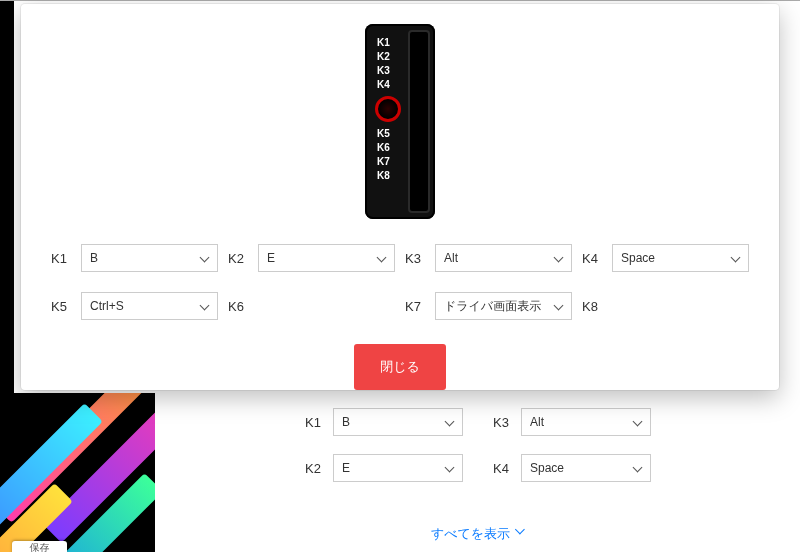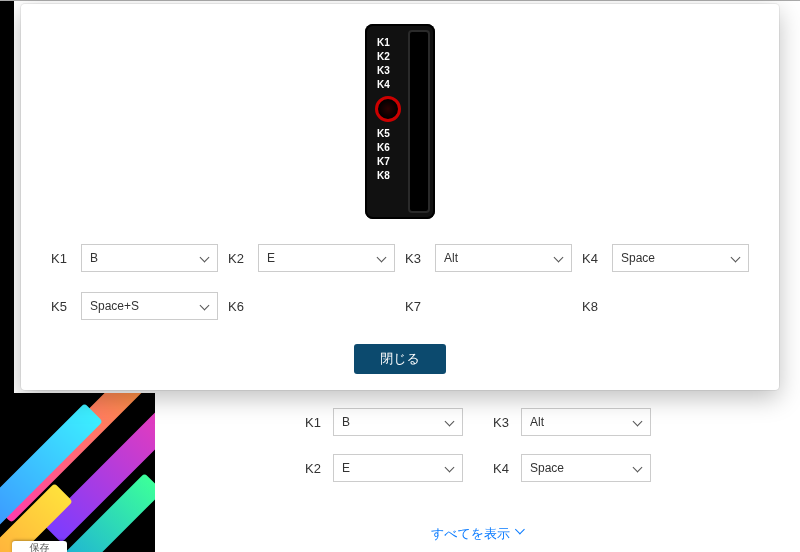--- a/index.html
+++ b/index.html
@@ -87,21 +87,21 @@
     display:flex; align-items:center; gap:10px;
   }
   .mrow1 { top: 240px; }
   .mrow2 { top: 288px; }
   .mcell { display:flex; align-items:center; gap:8px; flex:1; }
   .mcell .dropdown { flex:1; width:auto; }
   .mcell .klabel { width:22px; }
 
   .close-btn{
     position:absolute; left:50%; transform:translateX(-50%);
-    top: 340px; width:92px; height:30px; background:#0c4a6e; color:#fff;
+    top: 340px; width:92px; height:46px; background:#ef4444; color:#fff;
     border:none; border-radius:3px; font-size:13px; cursor:pointer;
   }
 
   .whitetab{
     position:absolute; left:12px; top:540px; width:55px; height:14px;
     background:#fff; border-radius:3px 3px 0 0; font-size:10px; color:#555;
     display:flex; align-items:center; justify-content:center;
     box-shadow: 0 -1px 3px rgba(0,0,0,.3);
   }
 </style>
@@ -204,29 +204,33 @@
         <span>Space</span>
         <span class="chev"></span>
       </div>
     </div>
   </div>
 
   <div class="mrow mrow2">
     <div class="mcell">
       <span class="klabel">K5</span>
       <div class="dropdown">
-        <span>Space+S</span>
+        <span>Ctrl+S</span>
         <span class="chev"></span>
       </div>
     </div>
     <div class="mcell">
       <span class="klabel">K6</span>
     </div>
     <div class="mcell">
       <span class="klabel">K7</span>
+      <div class="dropdown">
+        <span style="white-space:nowrap;overflow:hidden;text-overflow:ellipsis;">ドライバ画面表示</span>
+        <span class="chev"></span>
+      </div>
     </div>
     <div class="mcell">
       <span class="klabel">K8</span>
     </div>
   </div>
 
   <button class="close-btn">
     <span>閉じる</span>
   </button>
 </div>

